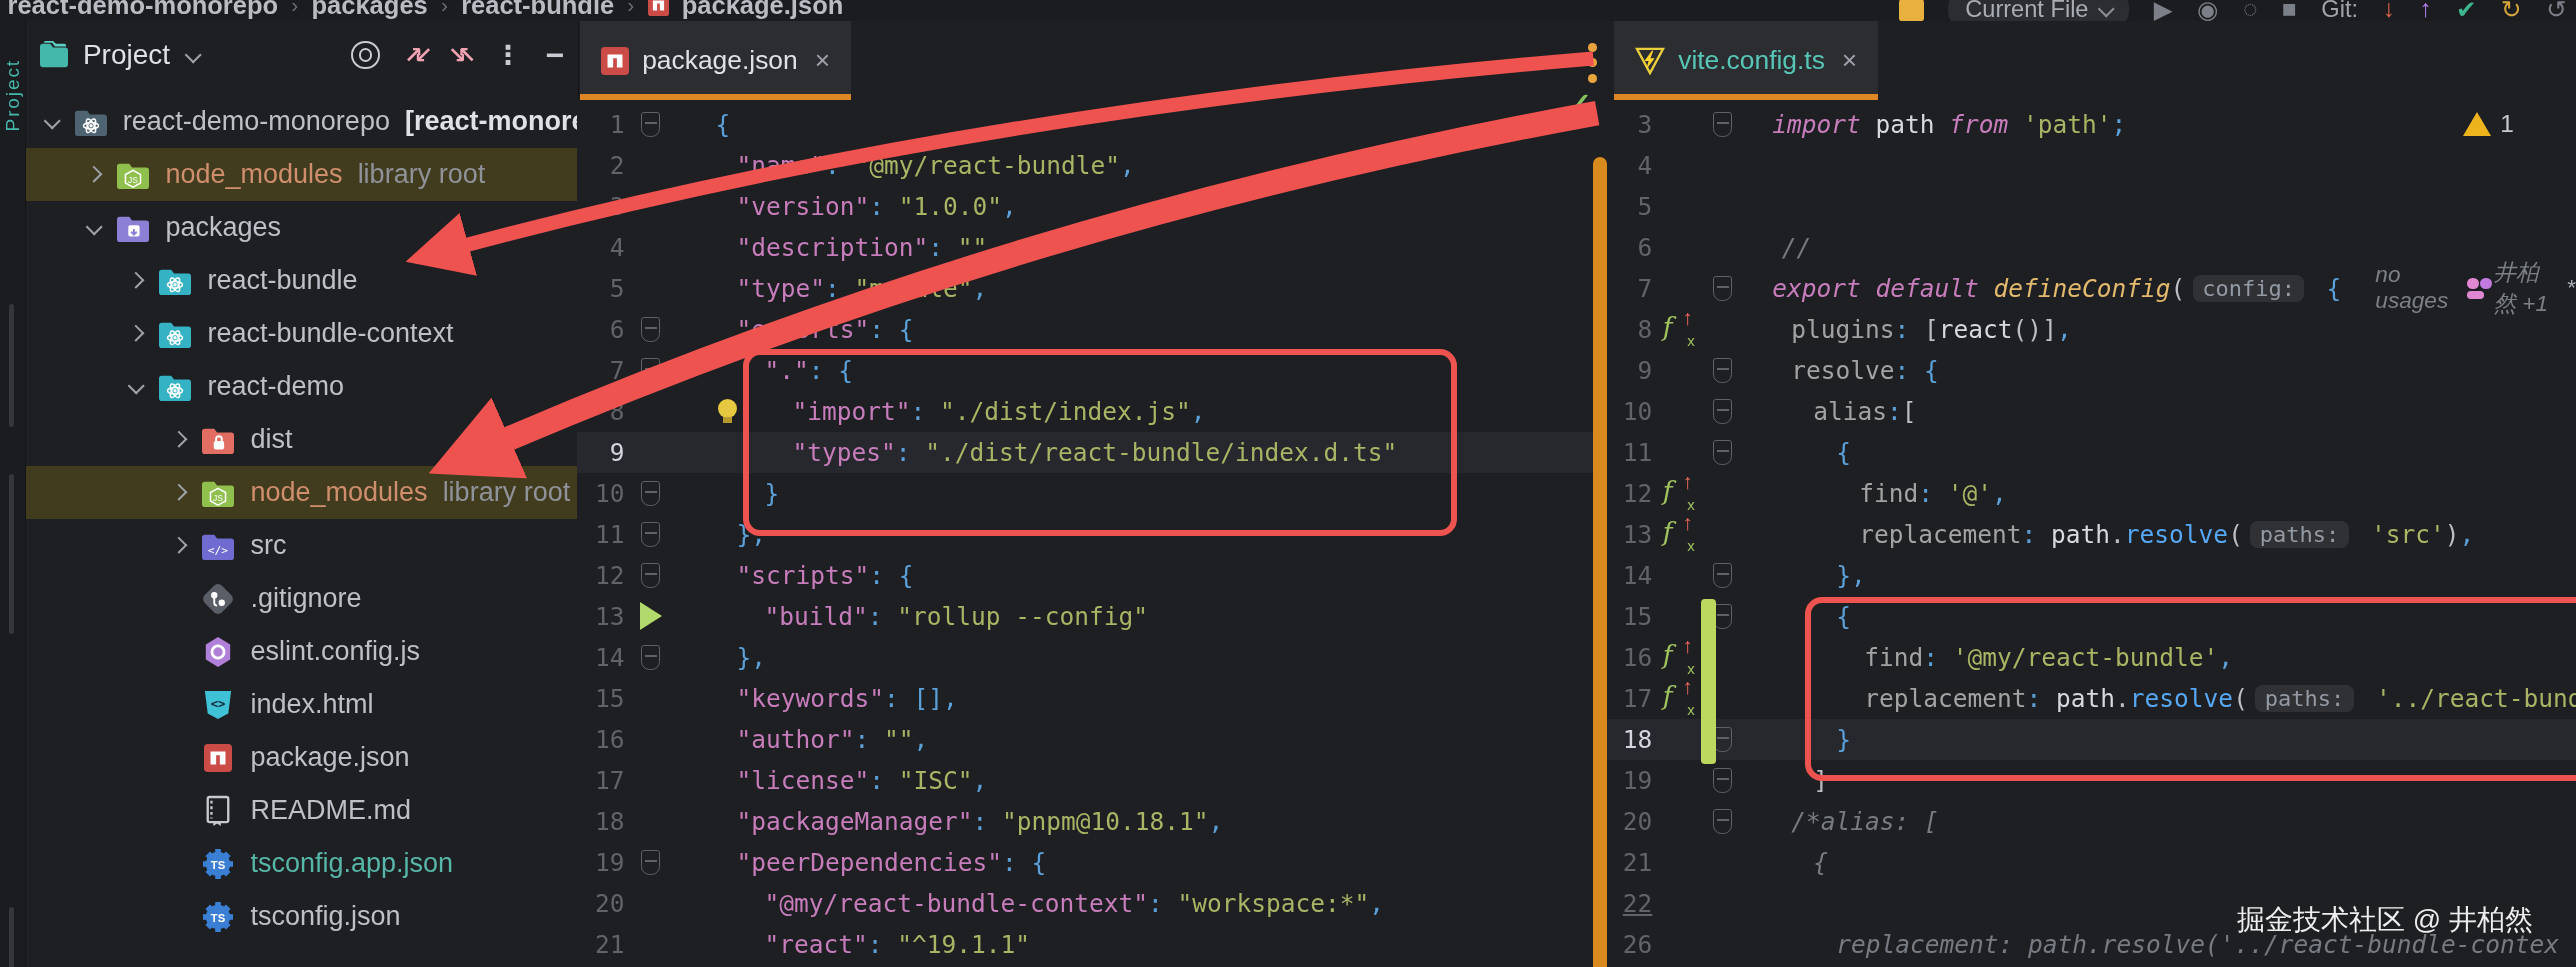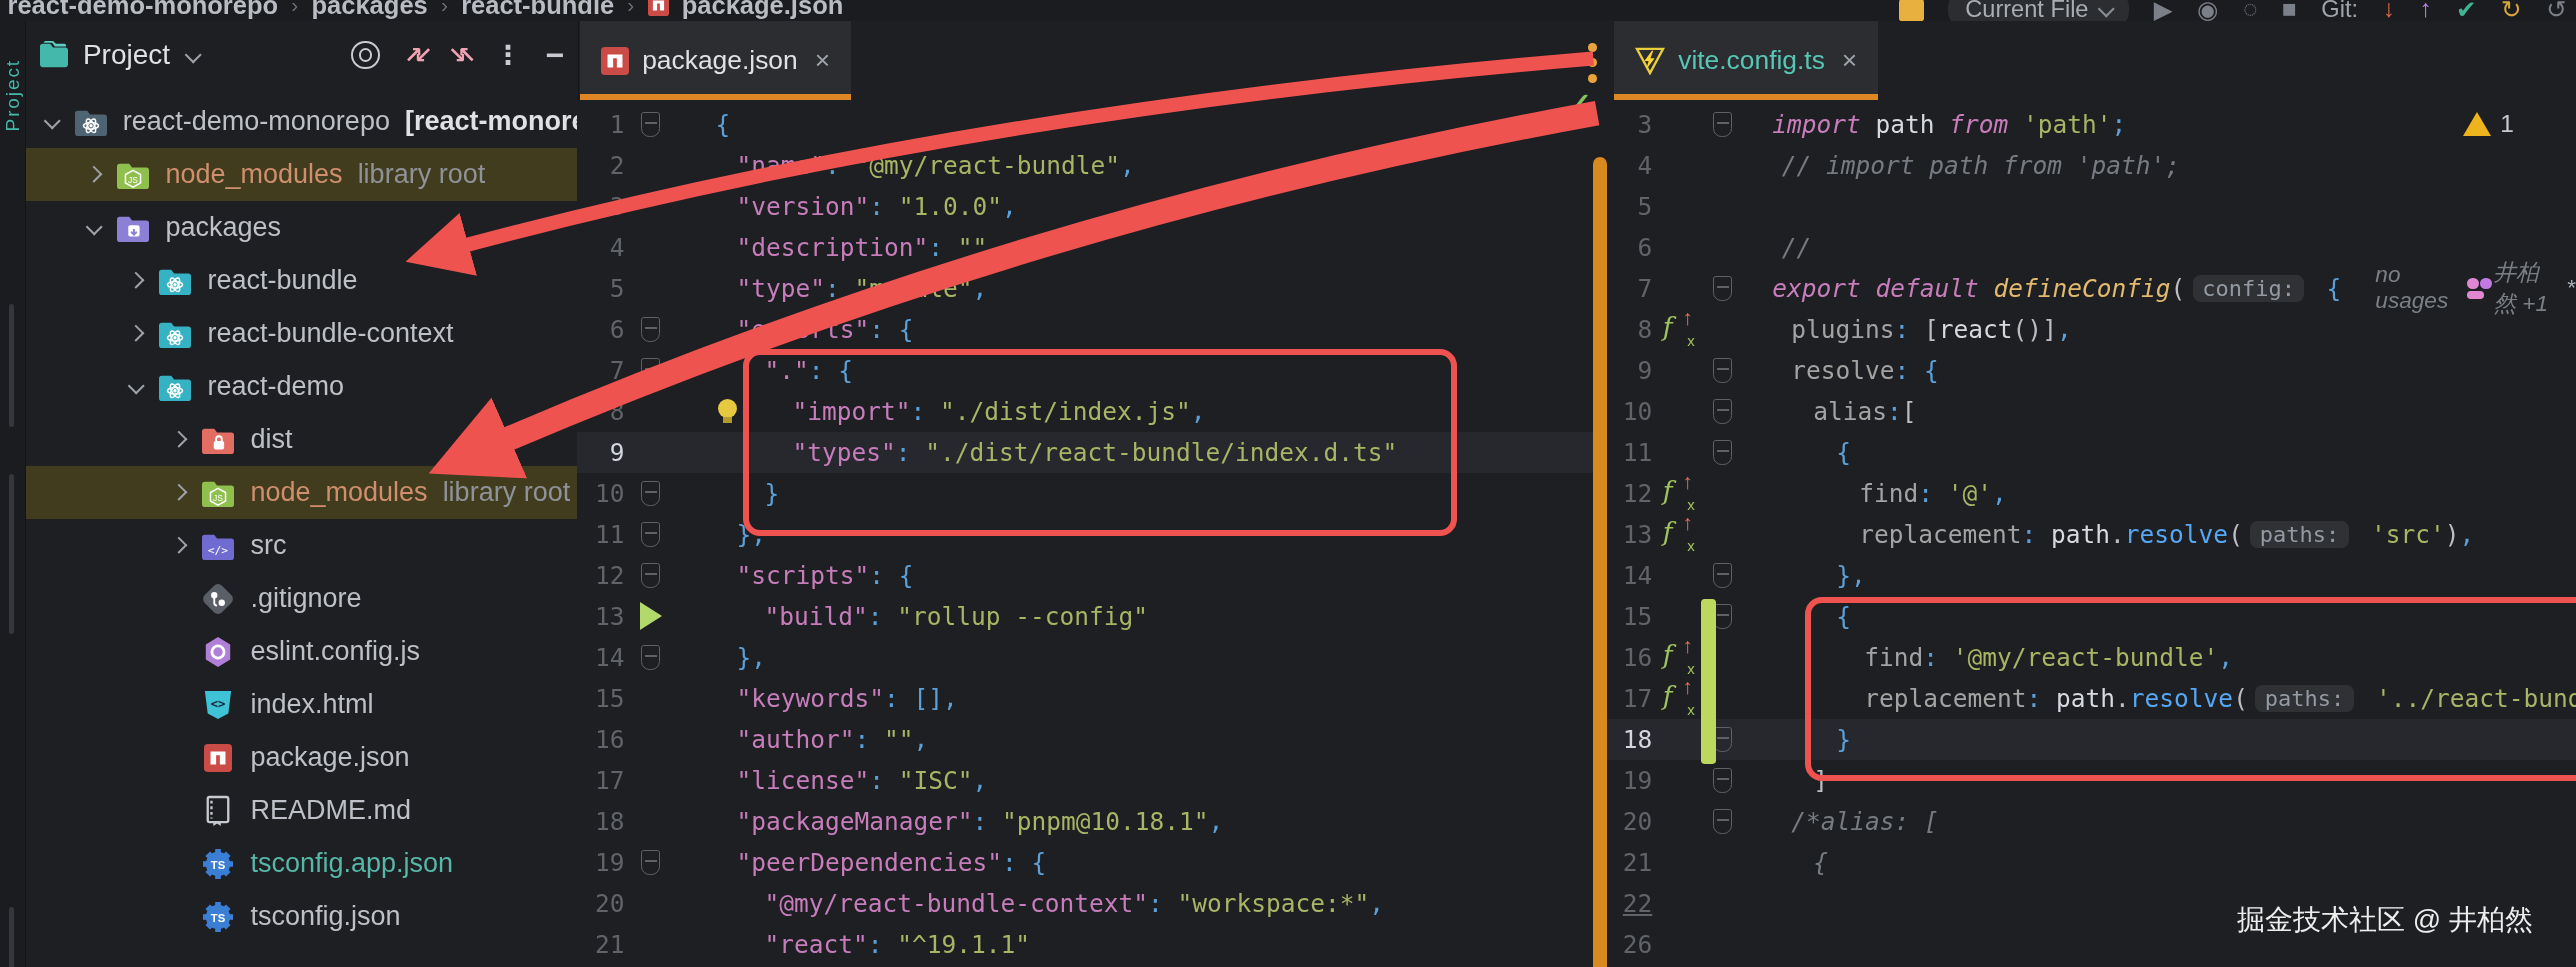--- a/index.html
+++ b/index.html
@@ -580,21 +580,20 @@
       <span class="code" style="margin-left: 28px; padding-left: 0px;"><span class="c-kw">import</span><span class="c-w"> path </span><span class="c-kw">from</span><span class="c-s"> 'path'</span><span class="c-b">;</span></span>
       <span class="warnbadge">
         <span class="warntri"></span>
         <span class="warnnum">1</span>
       </span>
     </div>
     <div class="line-row" style="padding-left: 11.3px;">
       <span class="ln" style="width: 34px;">4</span>
       <span class="gutcol" style="width: 49px;"></span>
       <span class="gutcol" style="width: 43px;"></span>
-      <span class="code" style="margin-left: 28px; padding-left: 9.4px;"><span class="c-cm">// import path from 'path';</span></span>
     </div>
     <div class="line-row" style="padding-left: 11.3px;">
       <span class="ln" style="width: 34px;">5</span>
       <span class="gutcol" style="width: 49px;"></span>
       <span class="gutcol" style="width: 43px;"></span>
       <span class="code" style="margin-left: 28px; padding-left: 0px;"></span>
     </div>
     <div class="line-row" style="padding-left: 11.3px;">
       <span class="ln" style="width: 34px;">6</span>
       <span class="gutcol" style="width: 49px;"></span>
@@ -750,20 +749,21 @@
     </div>
     <div class="line-row" style="padding-left: 11.3px;">
       <span class="ln" style="width: 34px; text-decoration: underline;">22</span>
       <span class="gutcol" style="width: 49px;"></span>
       <span class="gutcol" style="width: 43px;"></span>
     </div>
     <div class="line-row" style="padding-left: 11.3px;">
       <span class="ln" style="width: 34px;">26</span>
       <span class="gutcol" style="width: 49px;"></span>
       <span class="gutcol" style="width: 43px;"></span>
+      <span class="code" style="margin-left: 28px; padding-left: 64px;"><span class="c-cm">replacement: path.resolve('../react-bundle-contex</span></span>
     </div>
     <div class="chg" style="top: 499px; height: 165px;"></div>
   </div>
 
 <div class="redbox" style="left:743px;top:349px;width:702px;height:175px;"></div>
 <div class="redbox" style="left:1805px;top:597px;width:811px;height:172px;"></div>
 
 <svg id="arrows" width="2576" height="967" viewBox="0 0 2732 1026">
   <defs>
     <marker id="headA" markerWidth="4.6" markerHeight="4.6" refX="3.2" refY="2.3" orient="auto">

